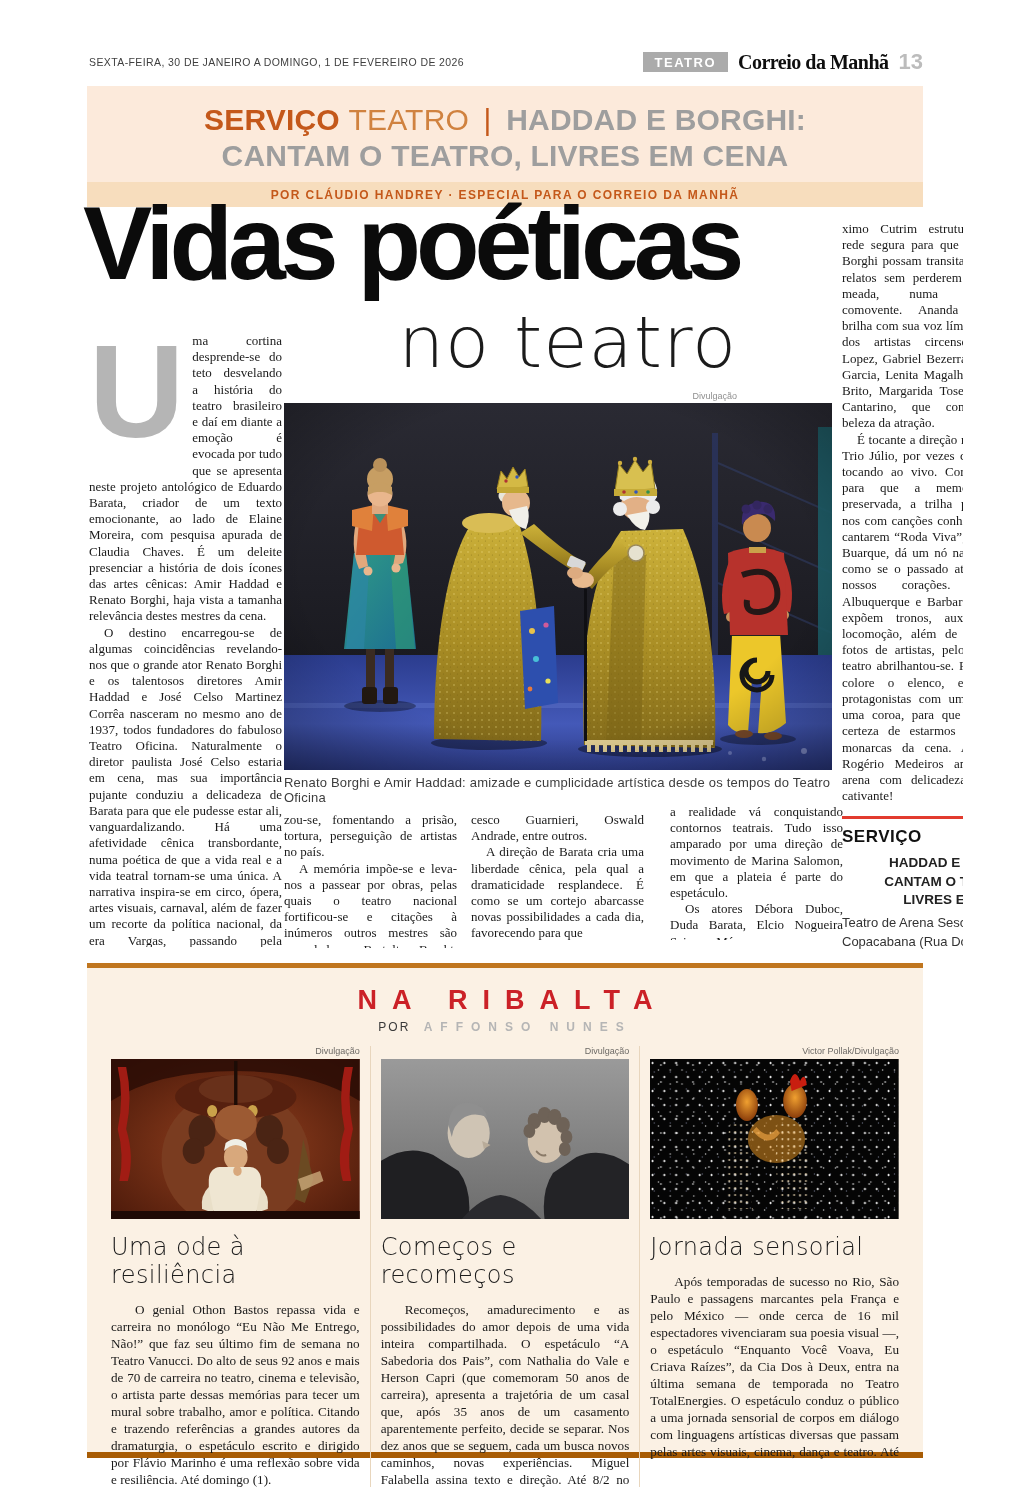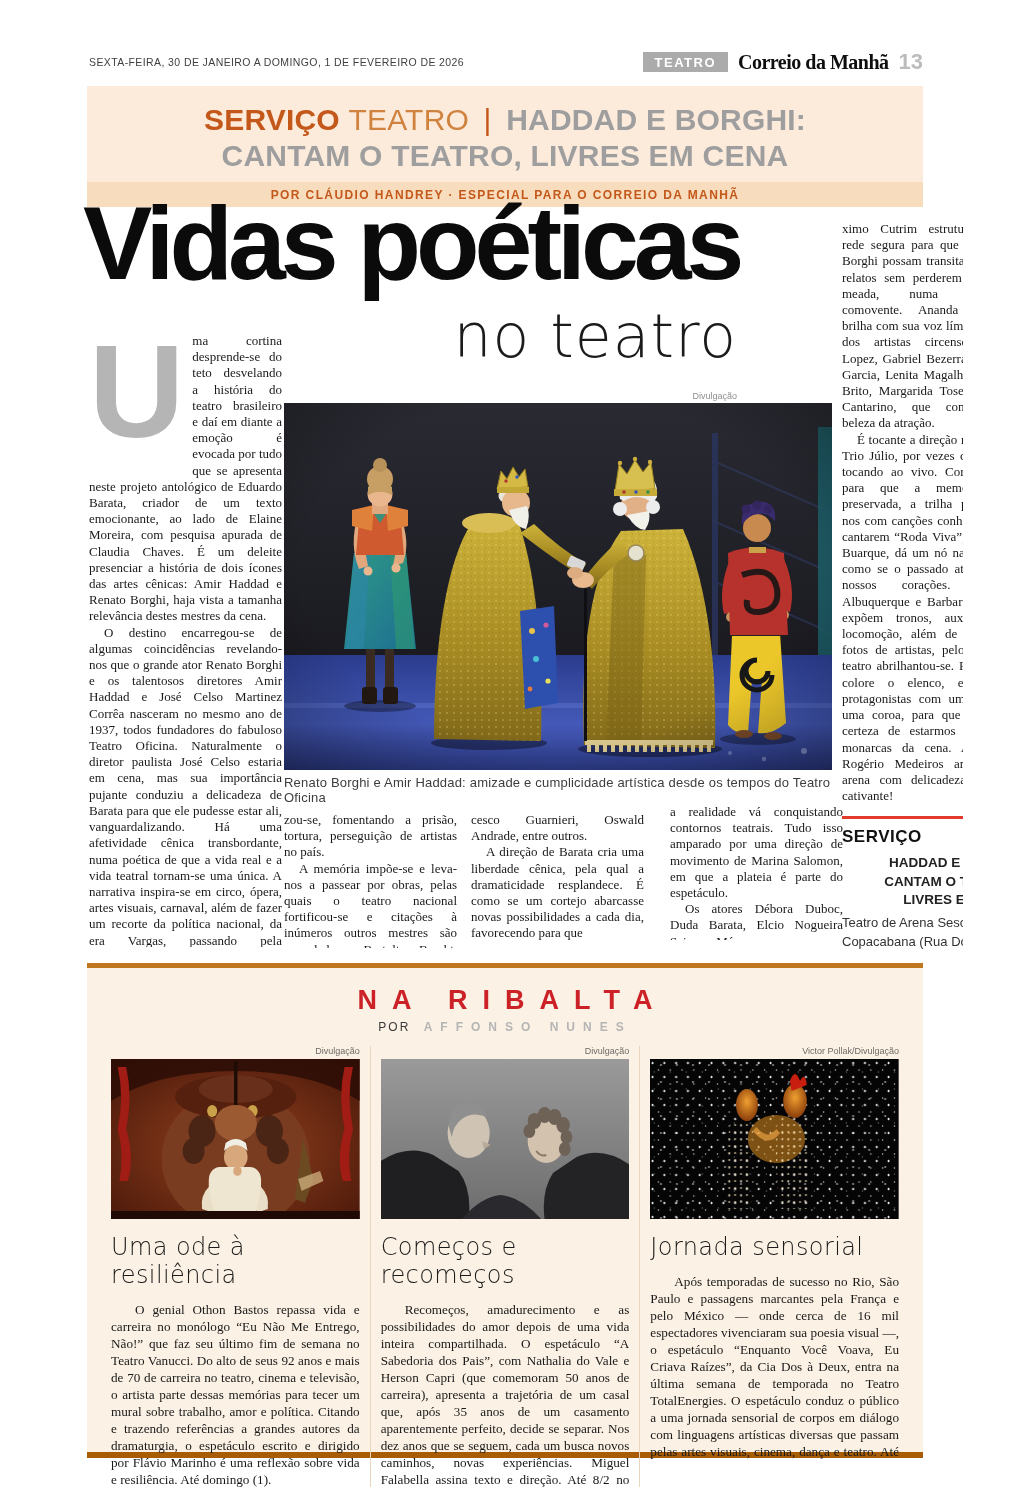--- a/index.html
+++ b/index.html
@@ -25,21 +25,21 @@
   .k-critica { color:#c4581a; }
   .k-teatro  { color:#d0823f; font-weight:normal; }
   .k-sep     { color:#c4581a; font-weight:normal; padding:0 6px; }
   .k-gray    { color:#9e9e9e; }
   .byline-band { background:#f7ddbd; padding:6px 0 5px; font-family:"Liberation Sans", sans-serif;
     font-size:12px; font-weight:bold; letter-spacing:1.4px; color:#c4581a; }
   
   .main-title { position:absolute; left:36px; top:196px; font-family:"Liberation Sans","DejaVu Sans",sans-serif;
     font-weight:900; font-size:104px; line-height:.92; letter-spacing:-5px; color:#0b0b0b; white-space:nowrap; }
   .sub-title { position:absolute; right:226px; top:306px; font-family:"DejaVu Sans","Liberation Sans",sans-serif;
-    font-weight:200; font-size:60px; line-height:1; letter-spacing:1px; color:#1b1b1b; white-space:nowrap; }
+    font-weight:200; font-size:72px; line-height:1; letter-spacing:1px; color:#1b1b1b; white-space:nowrap; }
   .main-credit { position:absolute; right:226px; top:391px; font-family:"Liberation Sans",sans-serif;
     font-size:9px; color:#8f8f8f; }
   
   .bodytext p { font-size:13px; line-height:16.2px; text-align:justify; color:#191919; }
   .bodytext p + p { text-indent:15px; }
   .col1 { position:absolute; left:42px;  top:333px; width:193px; height:614px; overflow:hidden; }
   .col2 { position:absolute; left:237px; top:812px; width:173px; height:136px; overflow:hidden; }
   .col3 { position:absolute; left:424px; top:812px; width:173px; height:136px; overflow:hidden; }
   .col4 { position:absolute; left:612px; top:804px; width:173px; height:136px; overflow:hidden;margin-left:11px; }
   .colR { position:absolute; left:795px; top:221px; width:176px; height:730px; overflow:hidden; }

